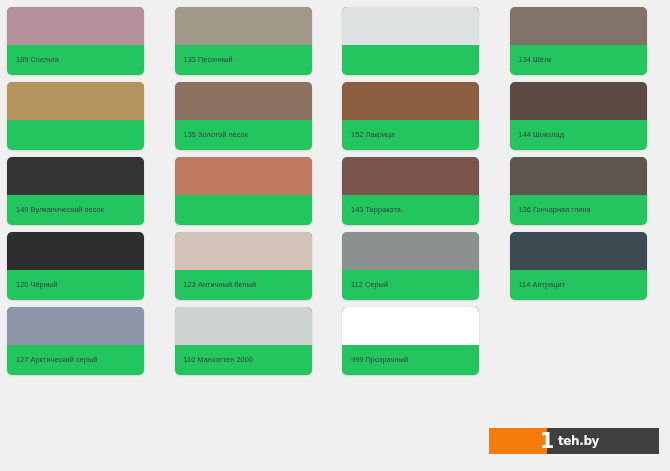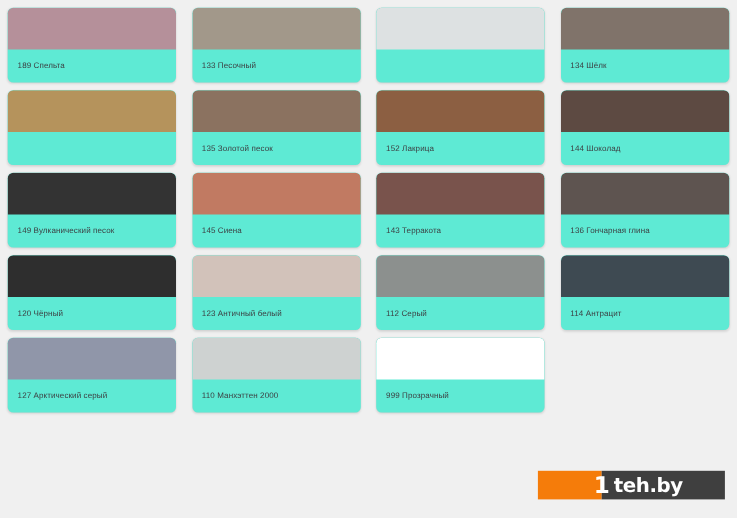--- a/index.html
+++ b/index.html
@@ -26,23 +26,23 @@
     box-sizing: border-box;
     display: grid;
     grid-template-columns: repeat(4, 1fr);
     grid-auto-rows: 75px;
     column-gap: 14px;
     row-gap: 0px;
     align-content: start;
   }
 
   .swatch-card {
-    width: 153px;
+    width: 137px;
     height: 68px;
-    background: #5eead4;
+    background: #22c55e;
     border-radius: 5px;
     box-shadow: 0 1px 2px rgba(0,0,0,0.10), 0 0 0 0.5px rgba(0,0,0,0.035);
     overflow: hidden;
     display: flex;
     flex-direction: column;
     box-sizing: border-box;
   }
 
   .swatch-color {
     width: 100%;
@@ -96,21 +96,21 @@
     justify-content: center;
     color: #ffffff;
     font-size: 21px;
     font-weight: bold;
     font-family: "DejaVu Sans", sans-serif;
     line-height: 1;
   }
   .wm-text {
     margin-left: 11px;
     color: #ffffff;
-    font-size: 18px;
+    font-size: 12px;
     font-weight: bold;
     letter-spacing: -0.4px;
     font-family: "DejaVu Sans", sans-serif;
   }
 </style>
 </head>
 <body>
 
 <div id="palette-grid">
     <div class="swatch-card">
@@ -142,21 +142,20 @@
     <div class="swatch-card">
       <div class="swatch-color" style="background: rgb(93, 74, 66);"></div>
       <div class="swatch-label">144 Шоколад</div>
     </div>
     <div class="swatch-card">
       <div class="swatch-color" style="background: rgb(51, 51, 51);"></div>
       <div class="swatch-label">149 Вулканический песок</div>
     </div>
     <div class="swatch-card">
       <div class="swatch-color" style="background: rgb(193, 122, 98);"></div>
-      <div class="swatch-label">145 Сиена</div>
     </div>
     <div class="swatch-card">
       <div class="swatch-color" style="background: rgb(121, 83, 76);"></div>
       <div class="swatch-label">143 Терракота</div>
     </div>
     <div class="swatch-card">
       <div class="swatch-color" style="background: rgb(94, 84, 80);"></div>
       <div class="swatch-label">136 Гончарная глина</div>
     </div>
     <div class="swatch-card">

